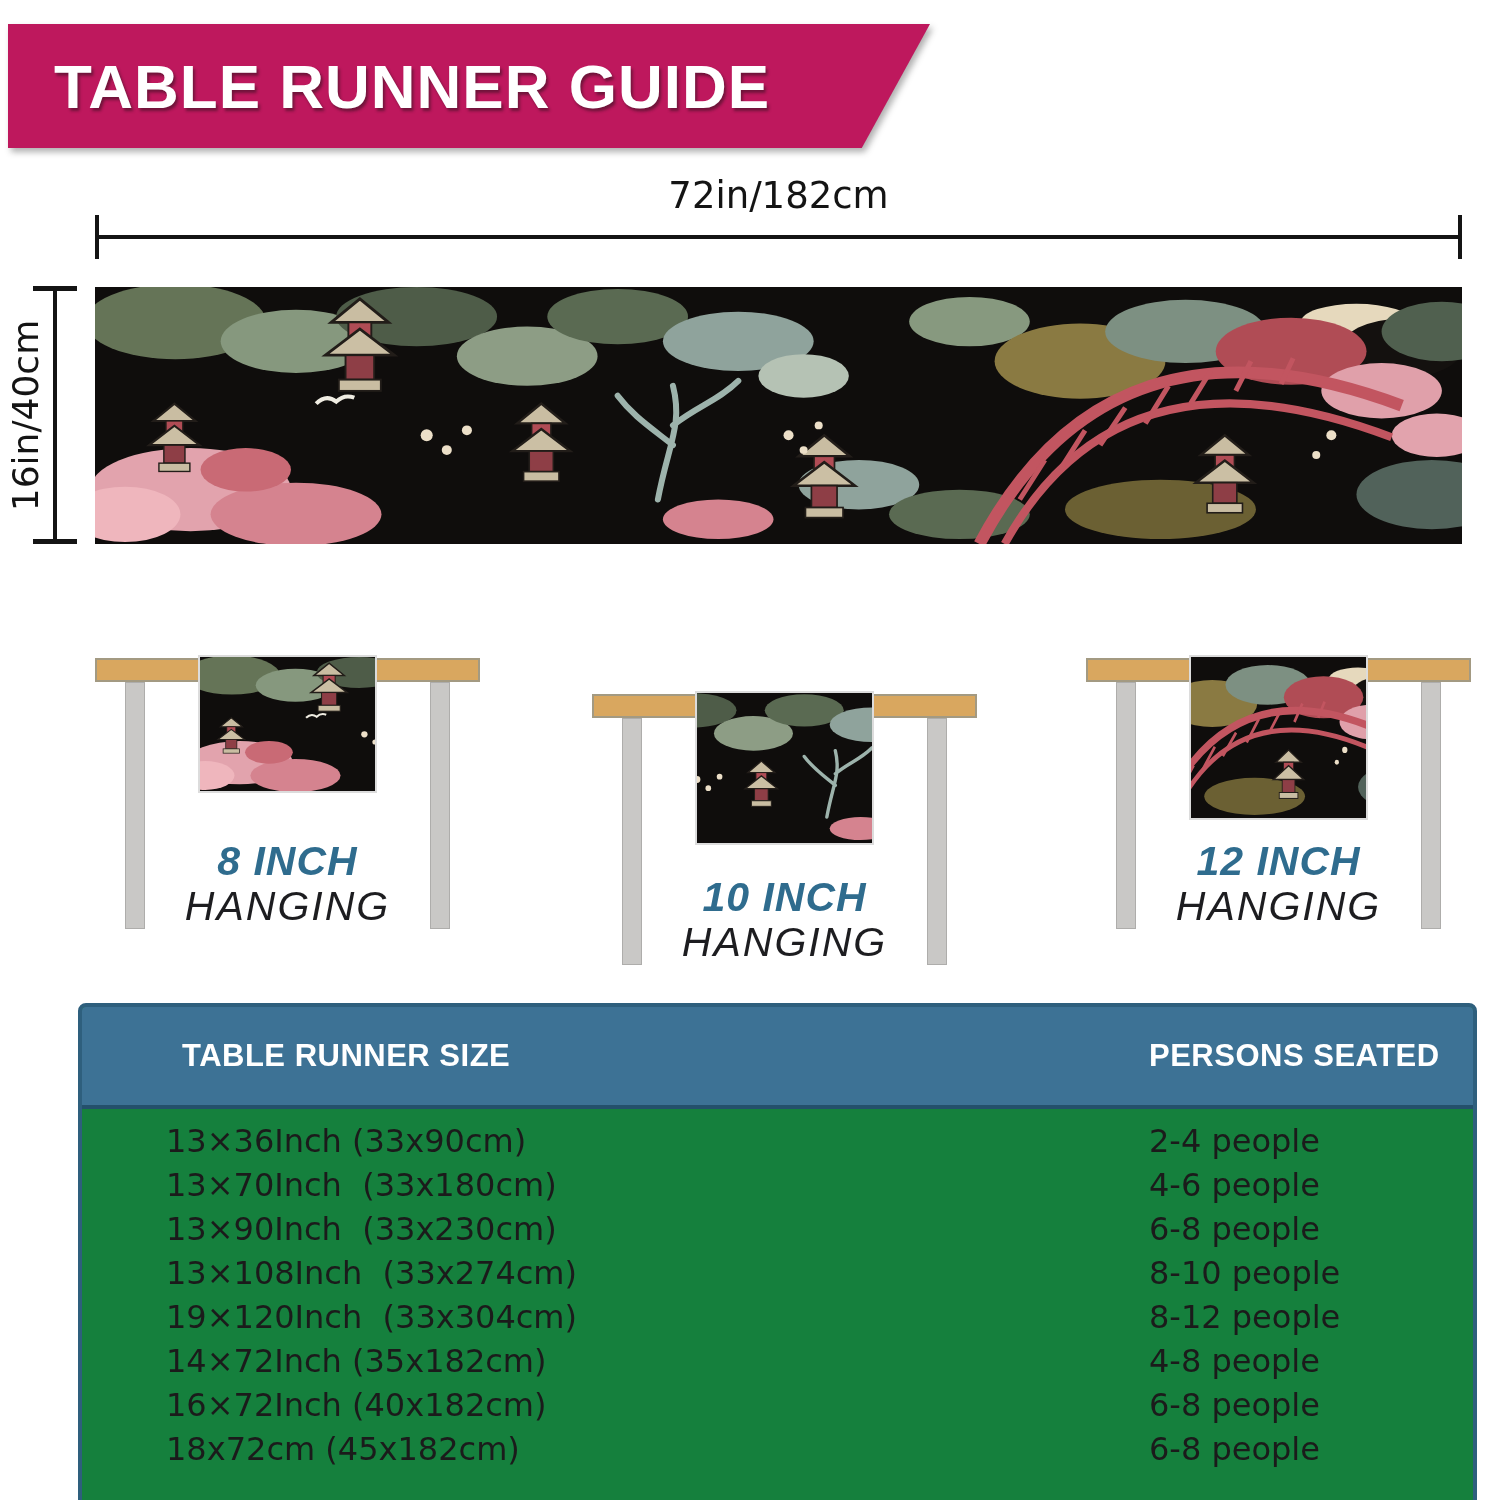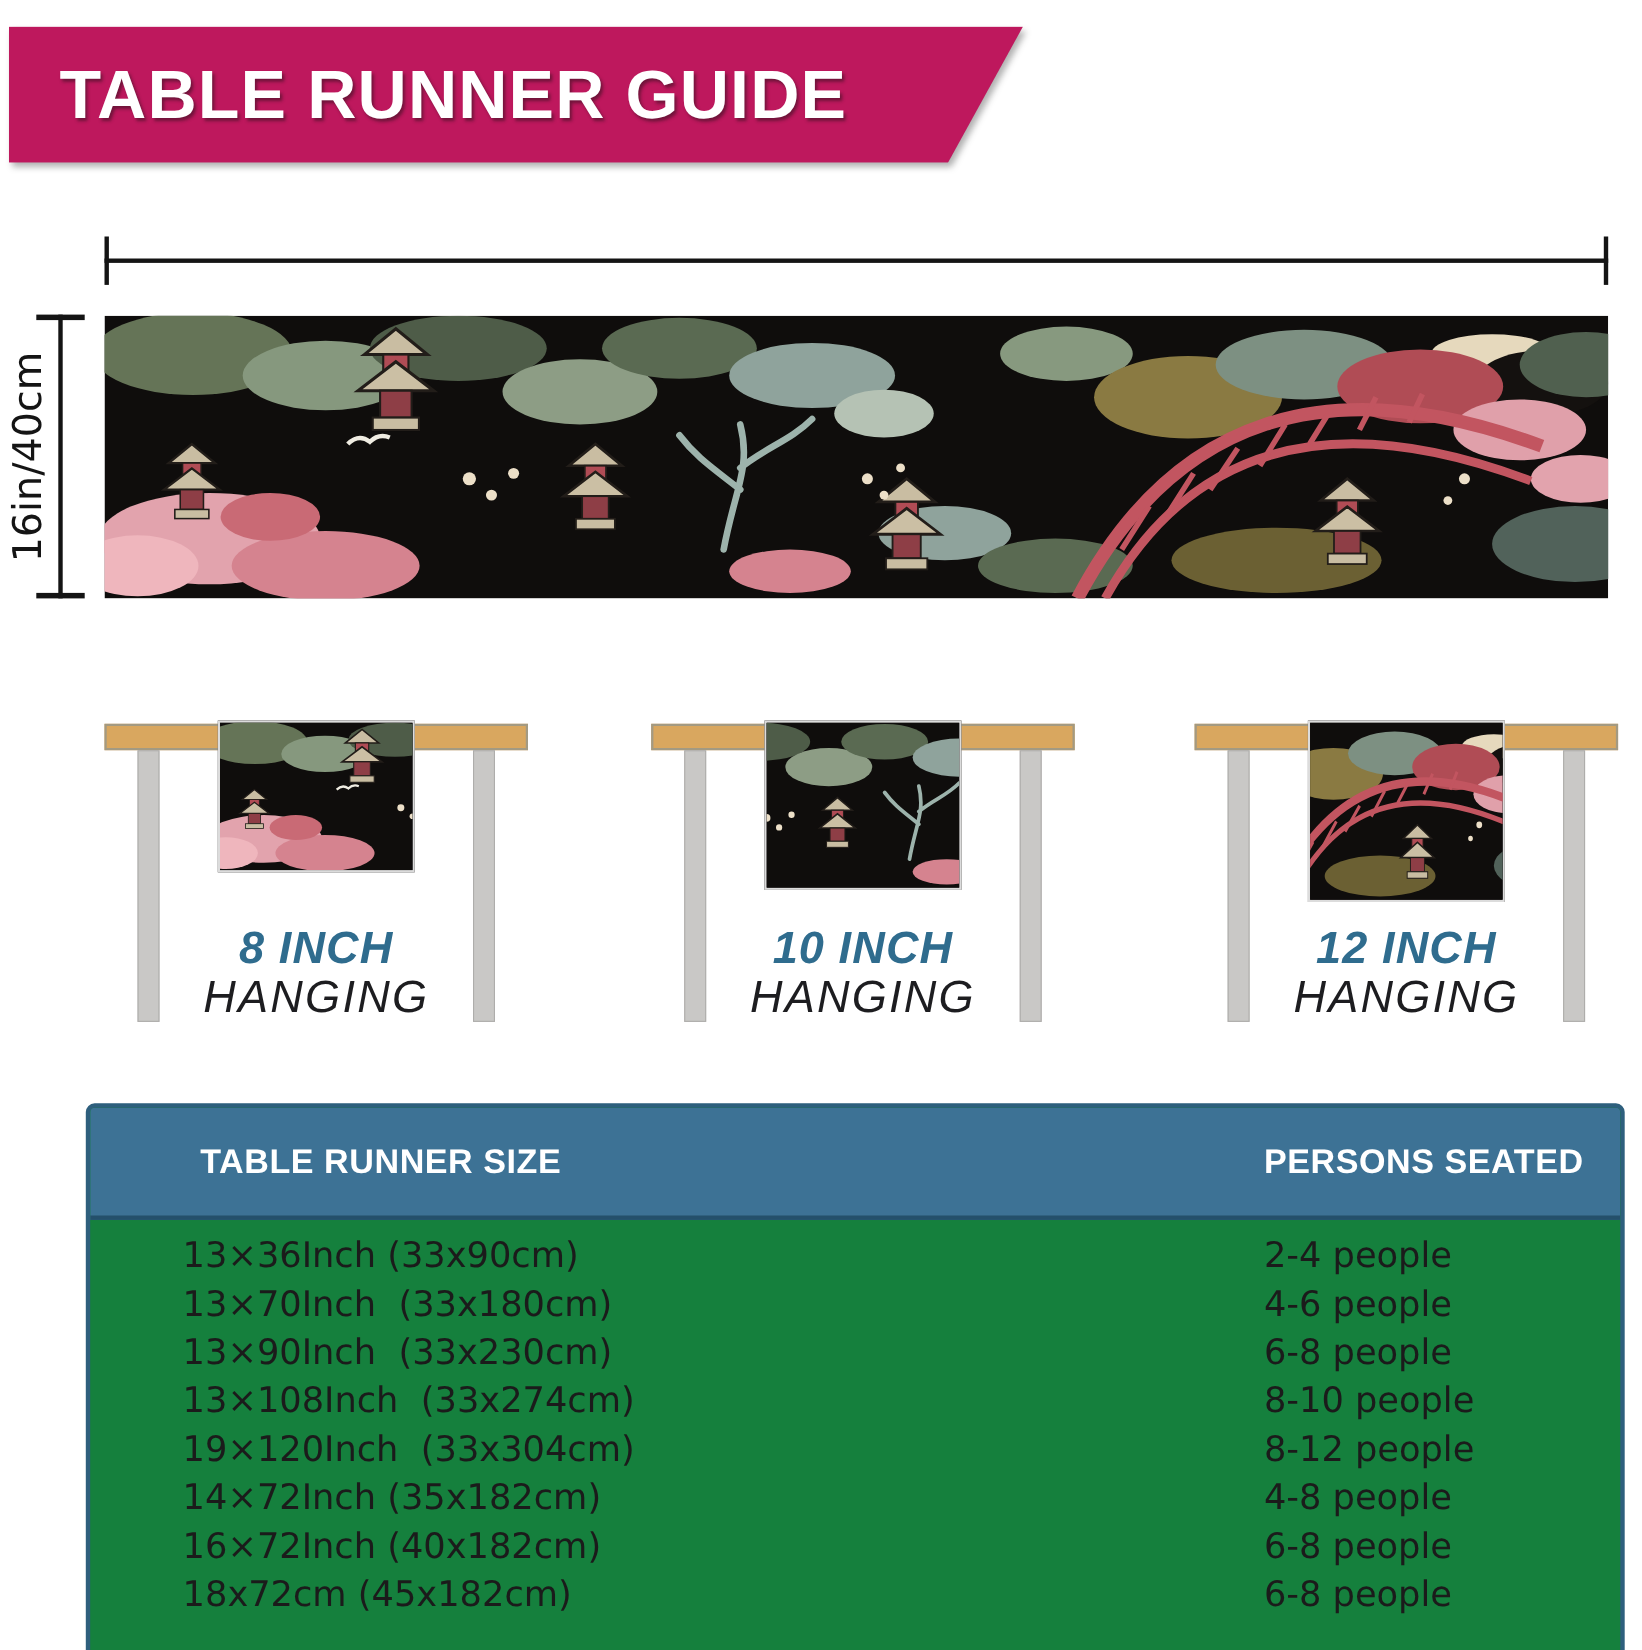--- a/index.html
+++ b/index.html
@@ -40,21 +40,21 @@
     transform:rotate(-90deg); white-space:nowrap;
     font-family:"DejaVu Sans", sans-serif; font-size:36px; color:#141414;
   }
 
   
   .runner-main { position:absolute; left:95px; top:287px; width:1367px; height:257px; }
   .runner-main svg { display:block; width:100%; height:100%; }
 
   
   .demo { position:absolute; top:655px; width:385px; height:300px; }
-  .demo-1 { left:95px; } .demo-2 { left:592px; } .demo-3 { left:1086px; }
+  .demo-1 { left:95px; } .demo-2 { left:592px;margin-top:36px; } .demo-3 { left:1086px; }
   .tabletop {
     position:absolute; left:0; top:3px; width:100%; height:24px;
     background:#d9a75f; border:2px solid #a39a82; box-sizing:border-box;
   }
   .leg { position:absolute; top:27px; width:20px; height:247px; background:#c9c8c6; border:1px solid #aeadab; box-sizing:border-box; }
   .leg-left { left:30px; } .leg-right { left:335px; }
   .swatch {
     position:absolute; left:103px; top:0; width:179px; box-sizing:border-box;
     border:2px solid #dcdcdc; background:#0f0d0c;
   }
@@ -148,20 +148,21 @@
       </g>
     </defs>
   </svg>
 
   <div class="banner-wrap">
     <div class="banner">
       <div class="banner-title">TABLE RUNNER GUIDE</div>
     </div>
   </div>
 
+  <div class="dim-width-label">72in/182cm</div>
   <div class="dim-h"></div>
 
   <div class="dim-v"></div>
   <div class="dim-height-label">
     <span>16in/40cm</span>
   </div>
 
   <div class="runner-main">
     <svg viewBox="0 0 1360 260" preserveAspectRatio="none">
         <use href="#runnerArt"></use>

